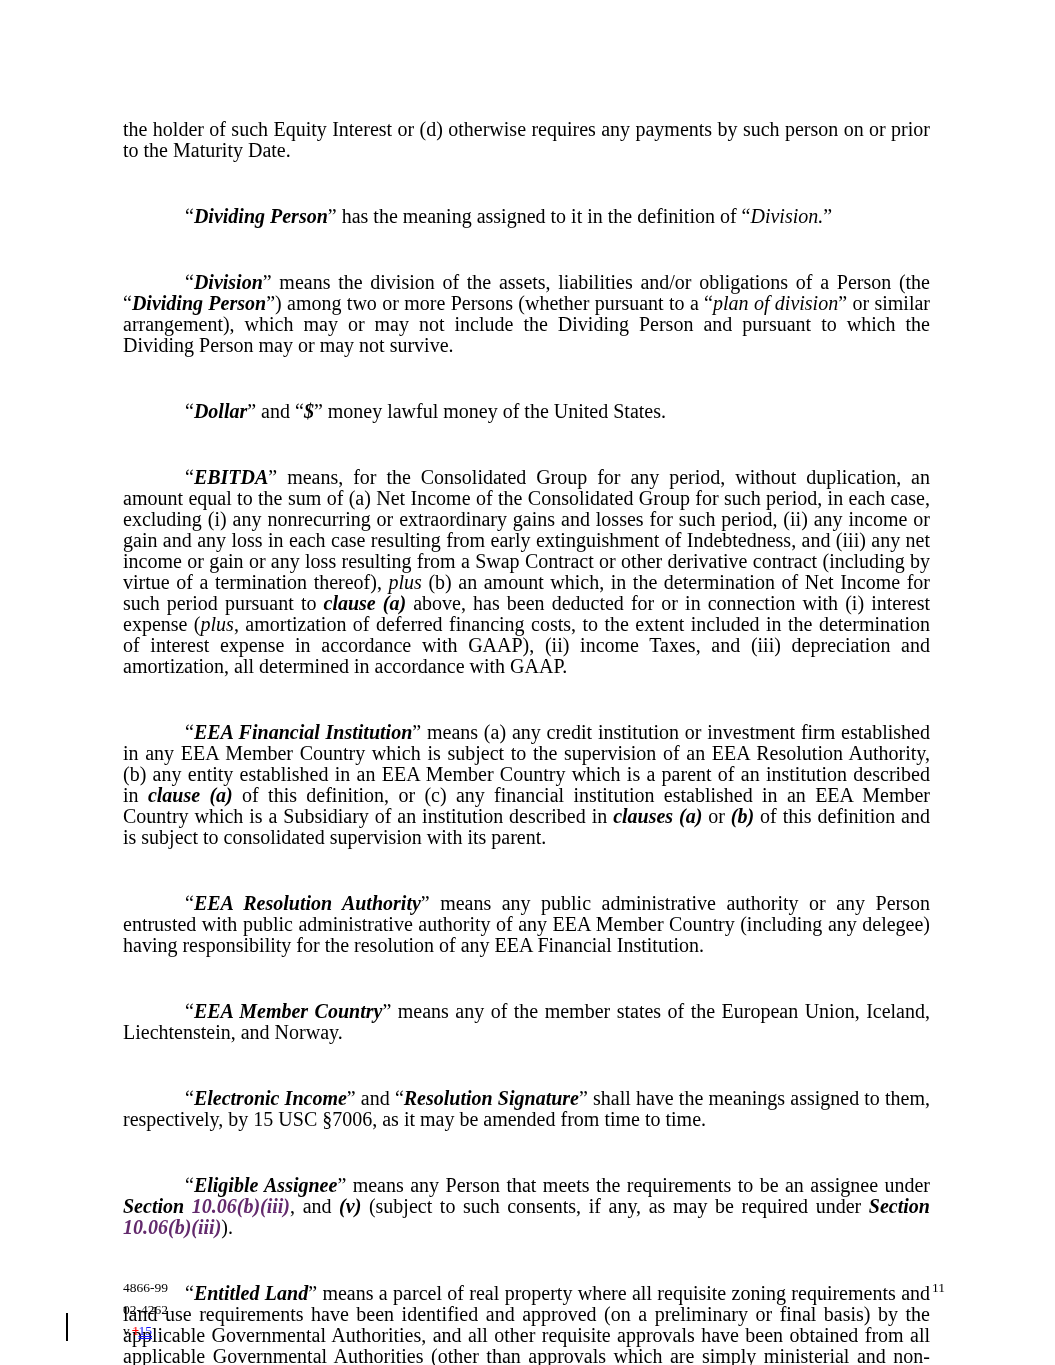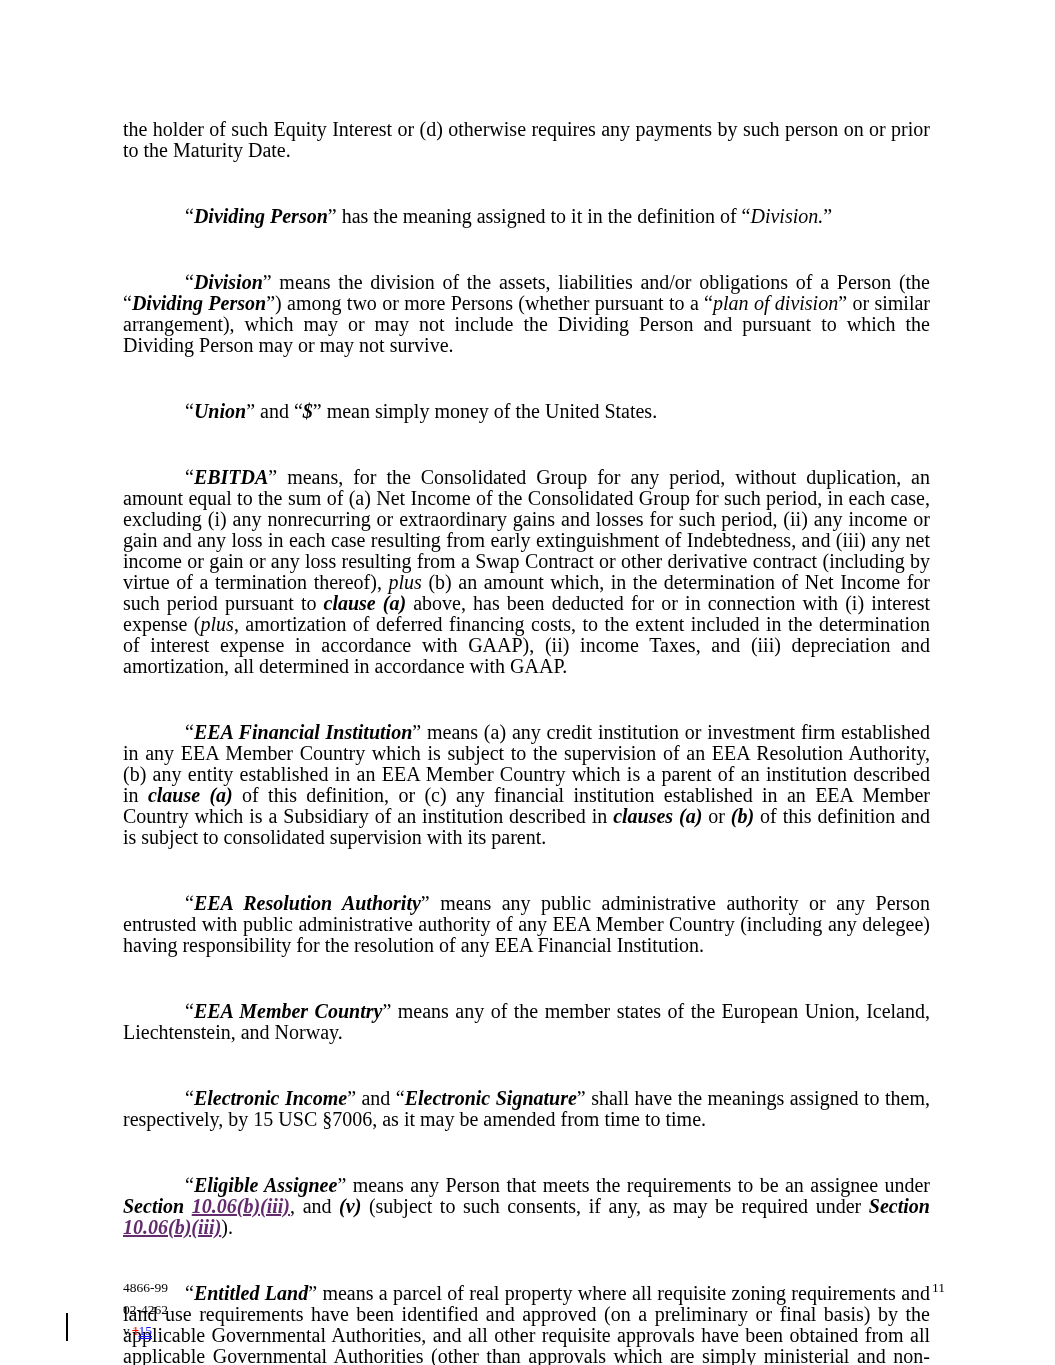--- a/index.html
+++ b/index.html
@@ -24,21 +24,20 @@
     line-height:21px;
     text-align:justify;
   }
   p.para { margin:0 0 21px 0; }
   p.para.indent { text-indent:62px;margin-top:45px; }
   .bi { font-weight:bold; font-style:italic; }
   .i  { font-style:italic; }
   .link {
     font-weight:bold; font-style:italic;
     color:var(--link-purple, #632a6d);
-    text-decoration:underline;
   }
   .footer {
     position:absolute;
     left:123px; top:1277px;
     font-size:13.5px;
     line-height:21.5px;
   }
   .footer .line { white-space:nowrap; }
   .del {
     color:var(--deleted-red, #ff0000);
@@ -64,26 +63,26 @@
 </style>
 </head>
 <body>
 
 <div class="page">
 
   <div class="content">
       <p class="para"><span>the holder of such Equity Interest or (d) otherwise requires any payments by such person on or prior to the Maturity Date.</span></p>
       <p class="para indent"><span>“</span><span class="bi">Dividing Person</span><span>” has the meaning assigned to it in the definition of “</span><span class="i">Division.</span><span>”</span></p>
       <p class="para indent"><span>“</span><span class="bi">Division</span><span>” means the division of the assets, liabilities and/or obligations of a Person (the “</span><span class="bi">Dividing Person</span><span>”) among two or more Persons (whether pursuant to a “</span><span class="i">plan of division</span><span>” or similar arrangement), which may or may not include the Dividing Person and pursuant to which the Dividing Person may or may not survive.</span></p>
-      <p class="para indent"><span>“</span><span class="bi">Union</span><span>” and “</span><span class="bi">$</span><span>” mean simply money of the United States.</span></p>
+      <p class="para indent"><span>“</span><span class="bi">Dollar</span><span>” and “</span><span class="bi">$</span><span>” money lawful money of the United States.</span></p>
       <p class="para indent"><span>“</span><span class="bi">EBITDA</span><span>” means, for the Consolidated Group for any period, without duplication, an amount equal to the sum of (a) Net Income of the Consolidated Group for such period, in each case, excluding (i) any nonrecurring or extraordinary gains and losses for such period, (ii) any income or gain and any loss in each case resulting from early extinguishment of Indebtedness, and (iii) any net income or gain or any loss resulting from a Swap Contract or other derivative contract (including by virtue of a termination thereof), </span><span class="i">plus</span><span> (b) an amount which, in the determination of Net Income for such period pursuant to </span><span class="bi">clause (a)</span><span> above, has been deducted for or in connection with (i) interest expense (</span><span class="i">plus</span><span>, amortization of deferred financing costs, to the extent included in the determination of interest expense in accordance with GAAP), (ii) income Taxes, and (iii) depreciation and amortization, all determined in accordance with GAAP.</span></p>
       <p class="para indent"><span>“</span><span class="bi">EEA Financial Institution</span><span>” means (a) any credit institution or investment firm established in any EEA Member Country which is subject to the supervision of an EEA Resolution Authority, (b) any entity established in an EEA Member Country which is a parent of an institution described in </span><span class="bi">clause (a)</span><span> of this definition, or (c) any financial institution established in an EEA Member Country which is a Subsidiary of an institution described in </span><span class="bi">clauses (a)</span><span> or </span><span class="bi">(b)</span><span> of this definition and is subject to consolidated supervision with its parent.</span></p>
       <p class="para indent"><span>“</span><span class="bi">EEA Resolution Authority</span><span>” means any public administrative authority or any Person entrusted with public administrative authority of any EEA Member Country (including any delegee) having responsibility for the resolution of any EEA Financial Institution.</span></p>
       <p class="para indent"><span>“</span><span class="bi">EEA Member Country</span><span>” means any of the member states of the European Union, Iceland, Liechtenstein, and Norway.</span></p>
-      <p class="para indent"><span>“</span><span class="bi">Electronic Income</span><span>” and “</span><span class="bi">Electronic Signature</span><span>” shall have the meanings assigned to them, respectively, by 15 USC §7006, as it may be amended from time to time.</span></p>
+      <p class="para indent"><span>“</span><span class="bi">Electronic Income</span><span>” and “</span><span class="bi">Resolution Signature</span><span>” shall have the meanings assigned to them, respectively, by 15 USC §7006, as it may be amended from time to time.</span></p>
       <p class="para indent"><span>“</span><span class="bi">Eligible Assignee</span><span>” means any Person that meets the requirements to be an assignee under </span><span class="bi">Section </span><span class="link">10.06(b)(iii)</span><span>, and </span><span class="bi">(v)</span><span> (subject to such consents, if any, as may be required under </span><span class="bi">Section </span><span class="link">10.06(b)(iii)</span><span>).</span></p>
       <p class="para indent"><span>“</span><span class="bi">Entitled Land</span><span>” means a parcel of real property where all requisite zoning requirements and land use requirements have been identified and approved (on a preliminary or final basis) by the applicable Governmental Authorities, and all other requisite approvals have been obtained from all applicable Governmental Authorities (other than approvals which are simply ministerial and non-discretionary in</span></p>
     </div>
 
   <div class="changebar"></div>
 
   <div class="footer">
     <div class="line">4866-99</div>
     <div class="line">02-4262</div>
     <div class="line"><span>v.</span><span class="del">1</span><span class="ins">15</span></div>

